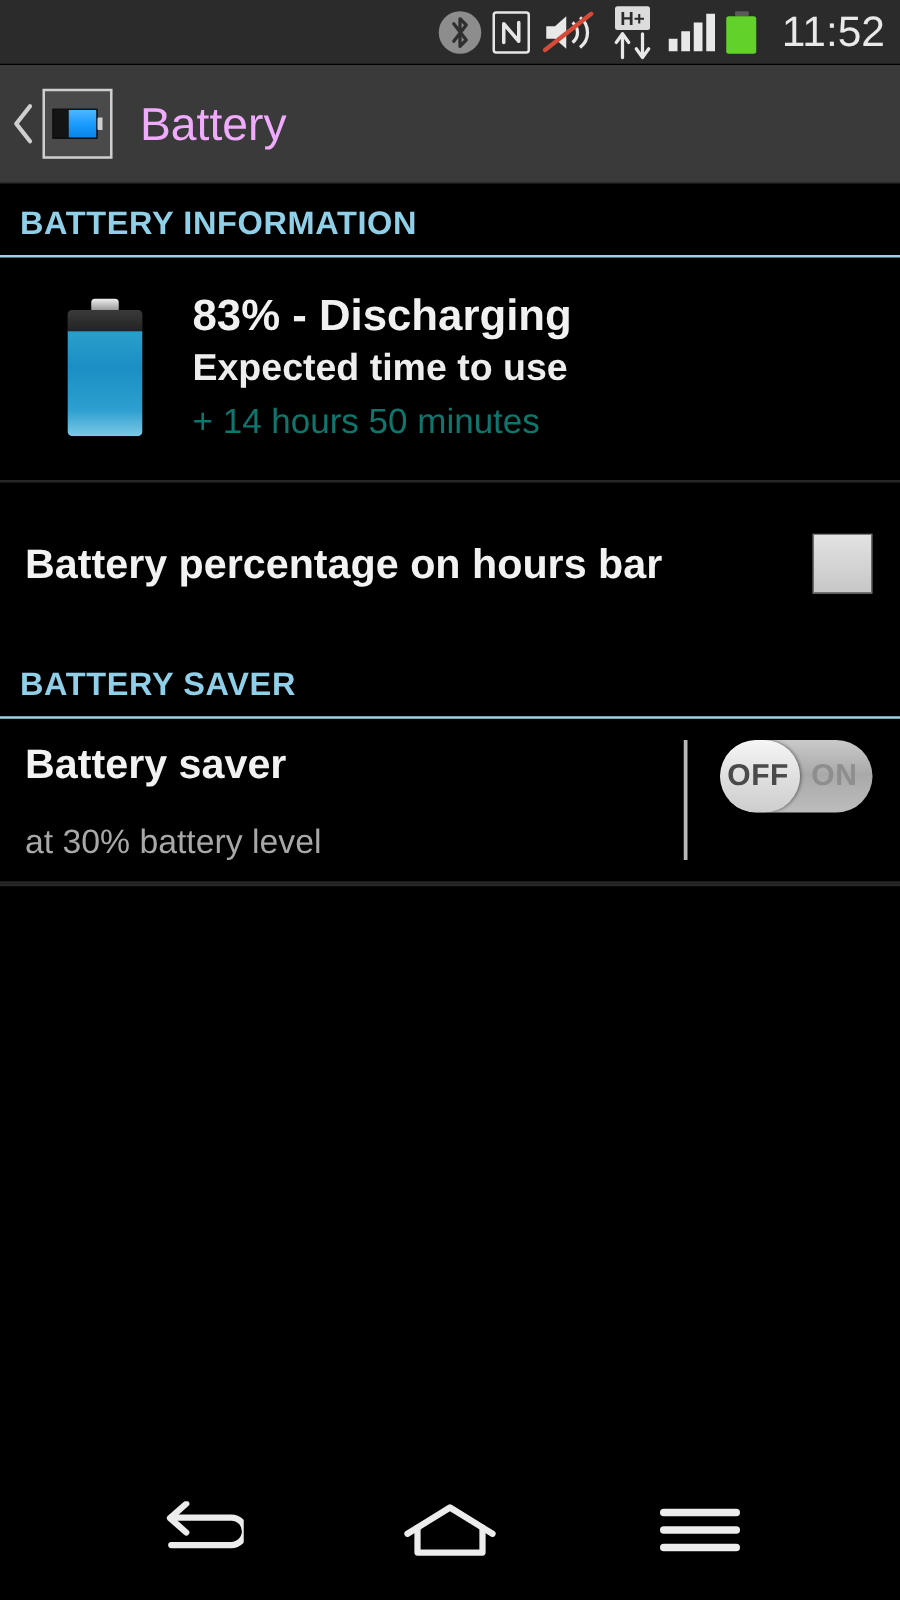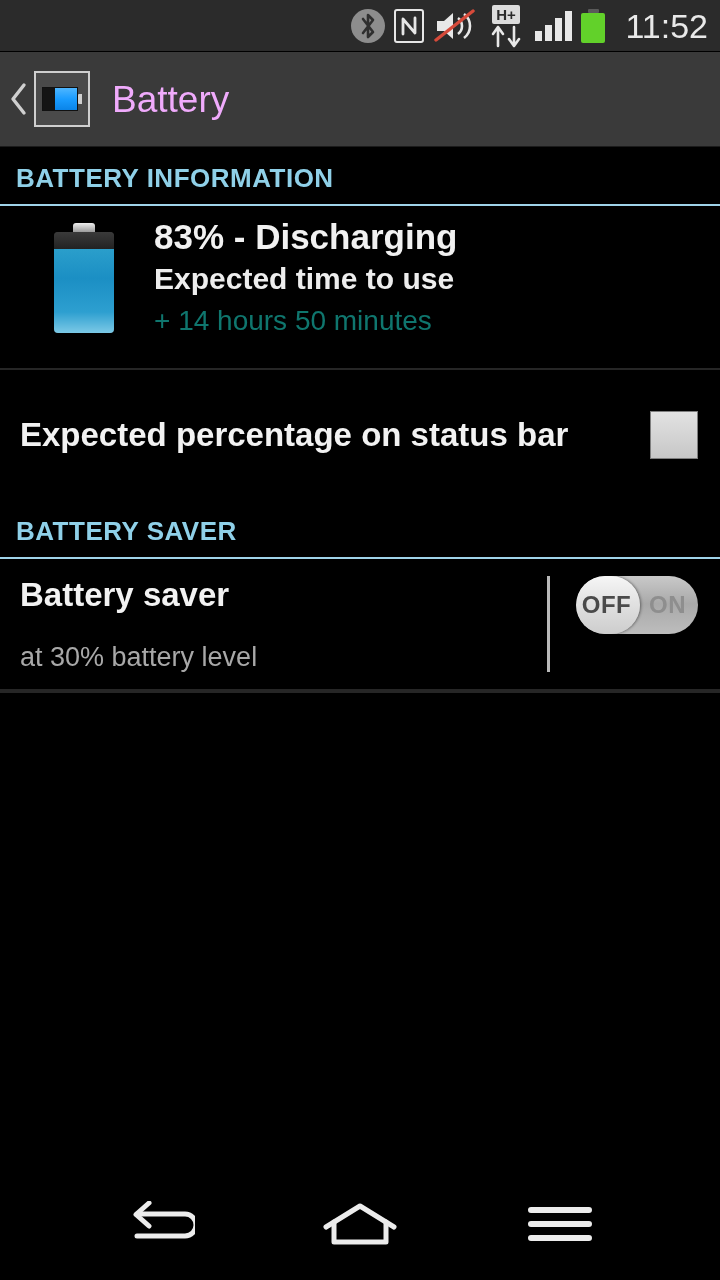--- a/index.html
+++ b/index.html
@@ -162,21 +162,21 @@
   .divider {
     height: 2px;
     background: #262626;
     width: 100%;
   }
 
   
   .battery-info-row {
     display: flex;
     align-items: center;
-    padding: 10px 16px 28px 16px;
+    padding: 26px 16px 28px 16px;
     box-sizing: border-box;
     text-decoration: underline;
   }
   .battery-graphic {
     width: 60px;
     height: 110px;
     margin-left: 38px;
     margin-right: 40px;
     display: flex;
     flex-direction: column;
@@ -411,21 +411,21 @@
         <div class="line1">83% - Discharging</div>
         <div class="line2">Expected time to use</div>
         <div class="line3">+ 14 hours 50 minutes</div>
       </div>
     </div>
 
     <div class="divider"></div>
 
     <div class="pref-row">
       <div class="pref-main">
-        <div class="pref-title">Expected percentage on status bar</div>
+        <div class="pref-title">Battery percentage on hours bar</div>
       </div>
       <div class="checkbox"></div>
     </div>
 
     <div class="section-header">
       <div class="label">BATTERY SAVER</div>
     </div>
     <div class="section-rule"></div>
 
     <div class="pref-row">

